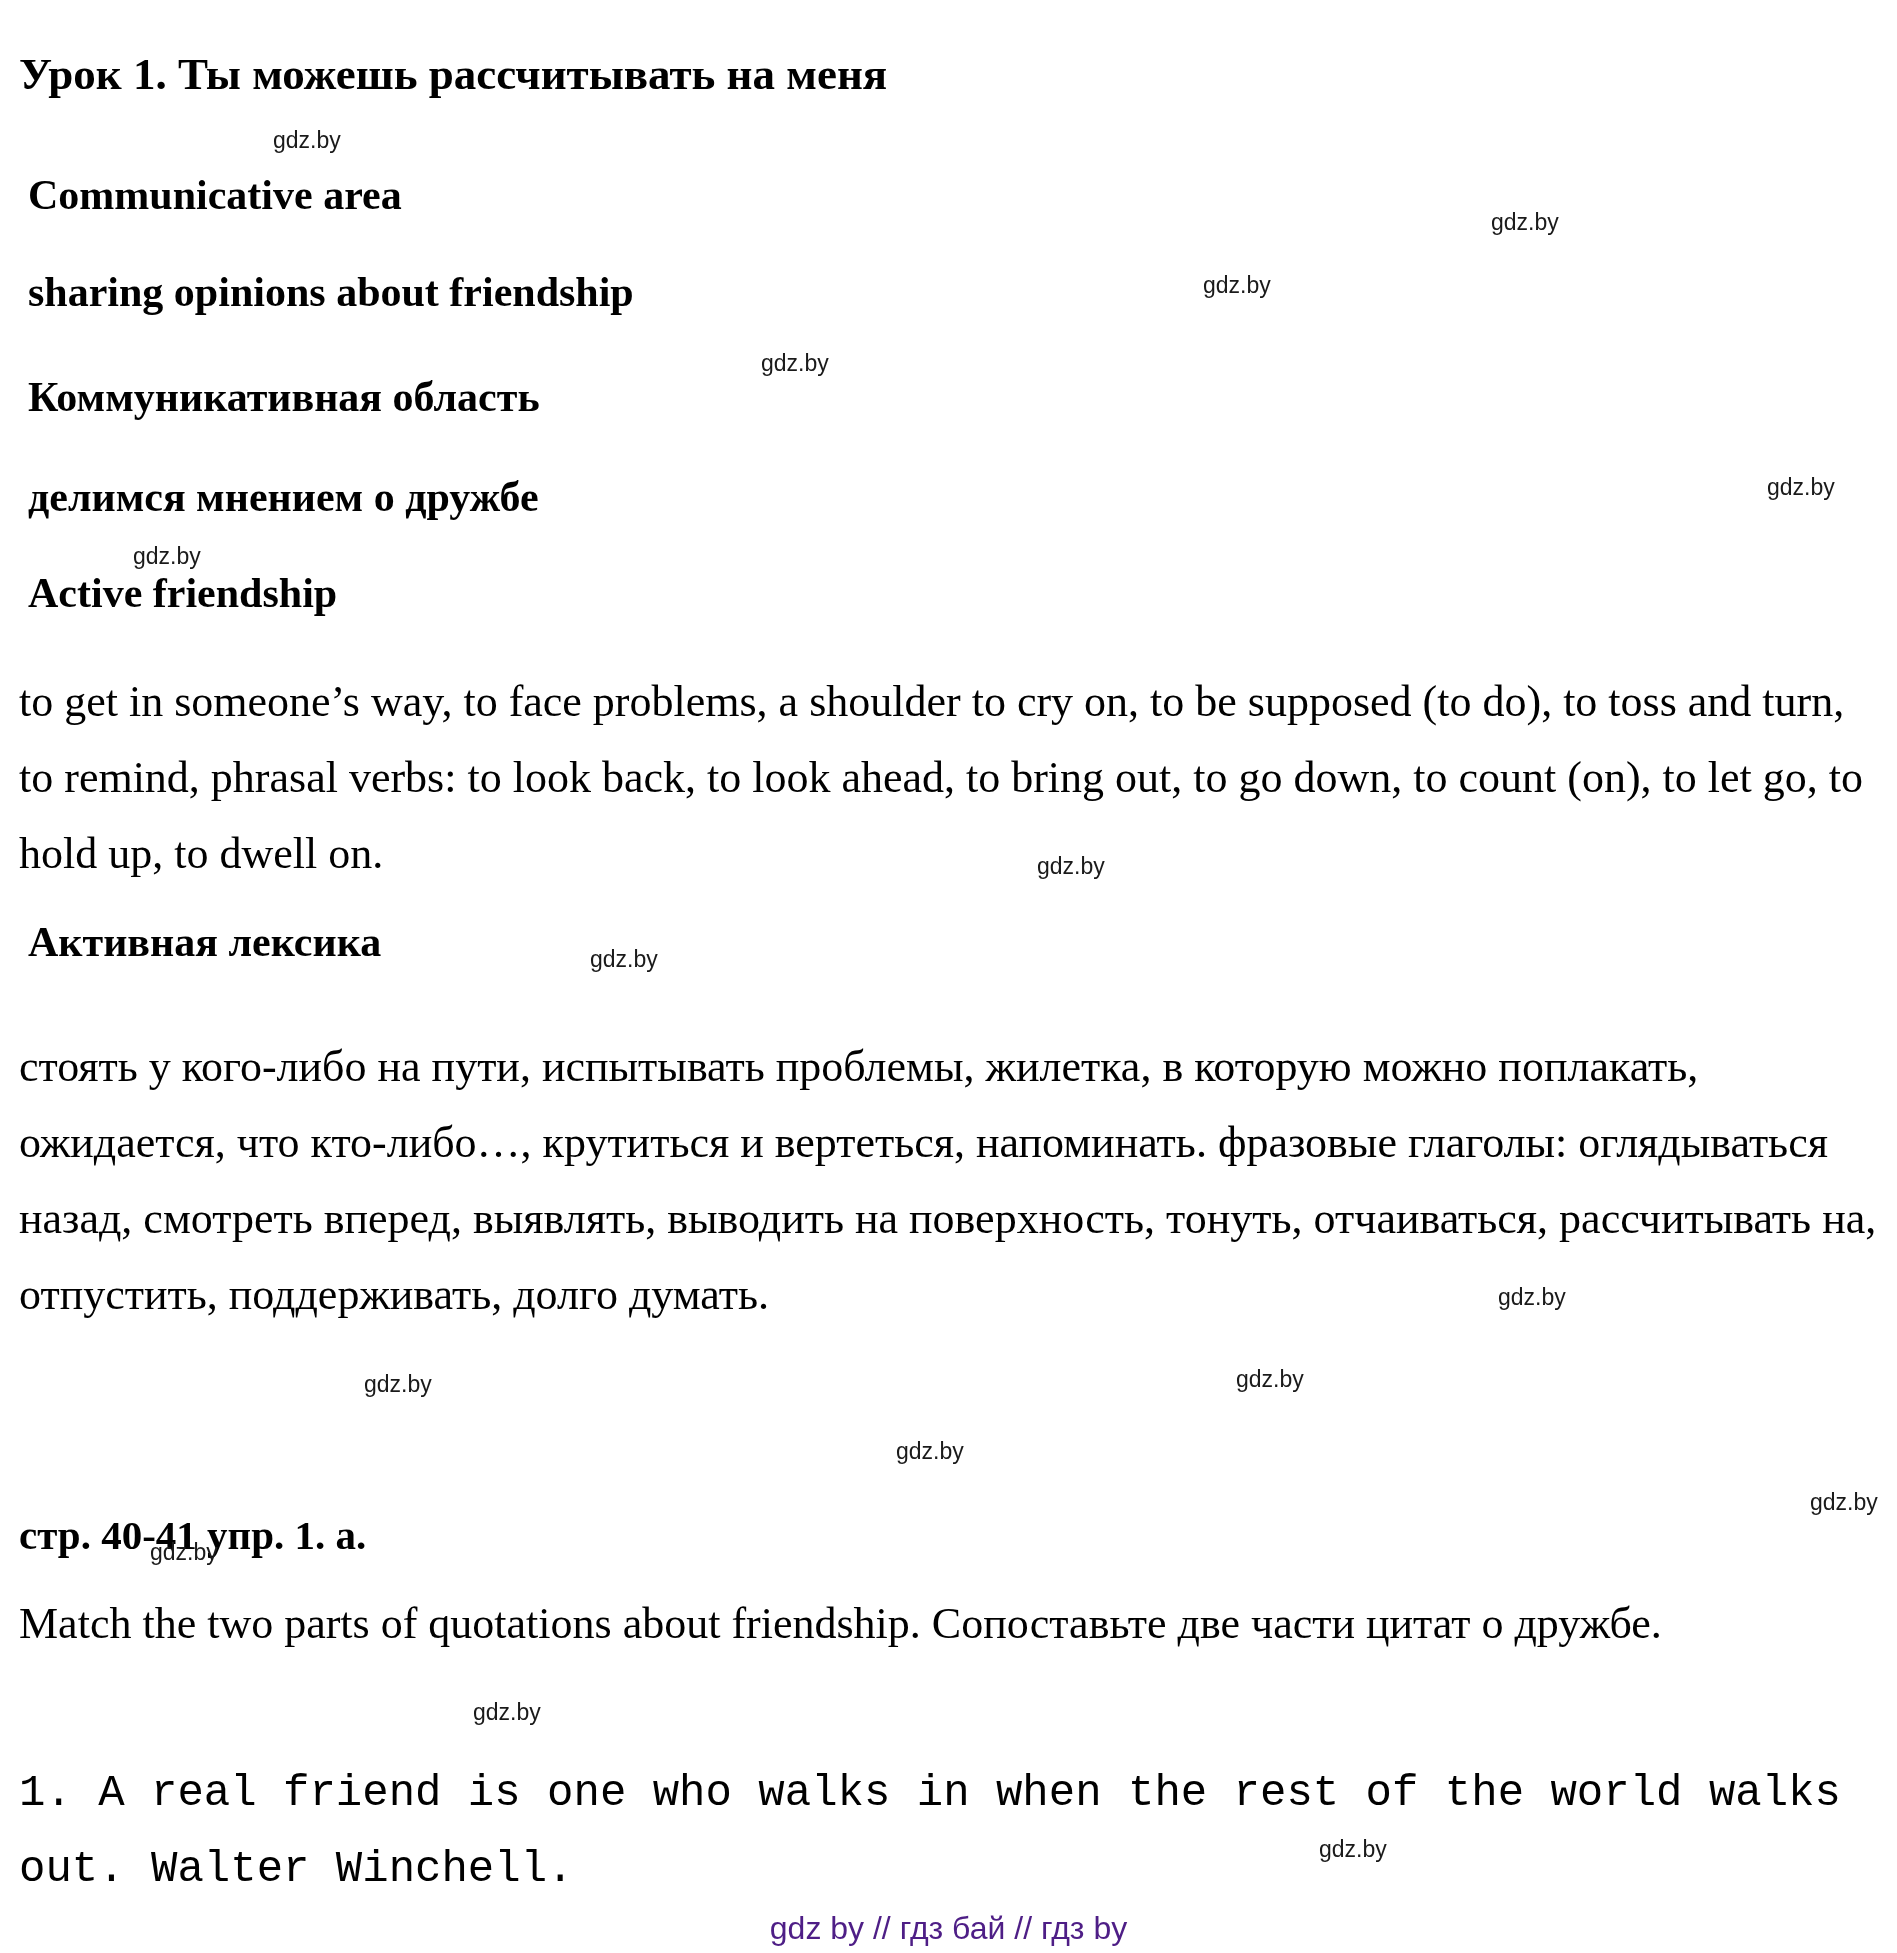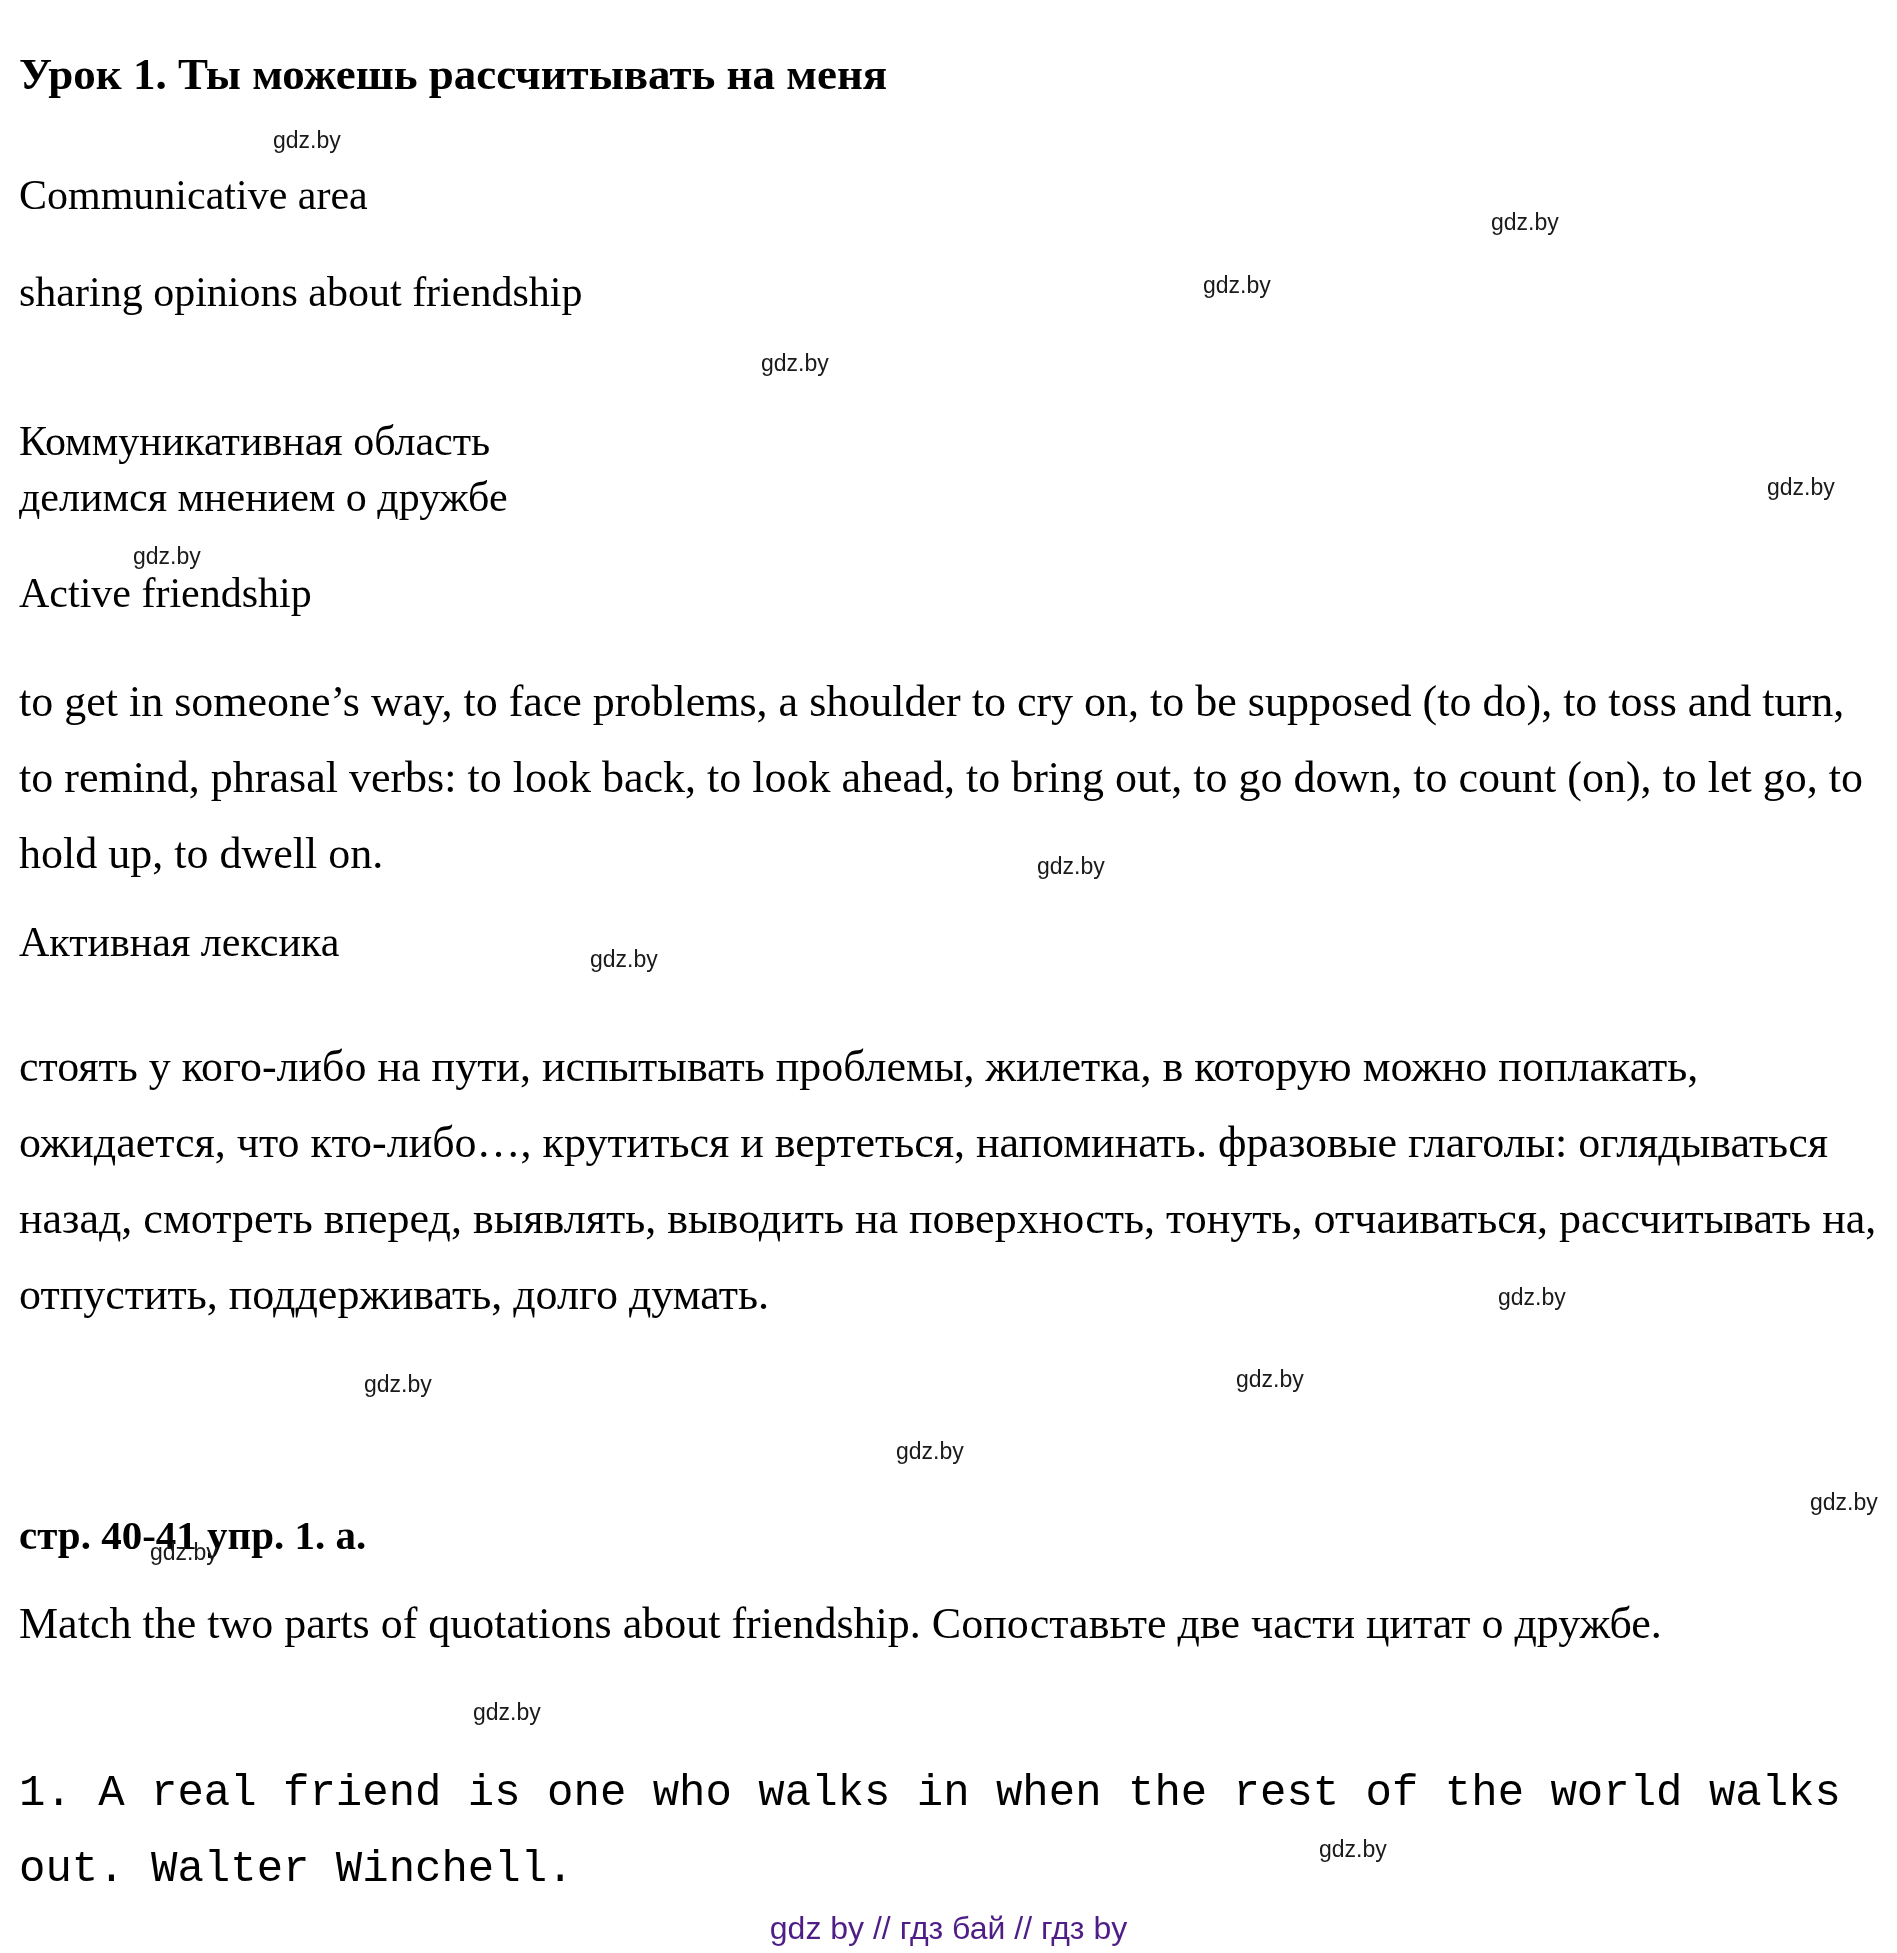--- a/index.html
+++ b/index.html
@@ -19,22 +19,22 @@
     font-size:32px;font-weight:500;
     color:#22c52e;
   }
   .title{
     position:absolute;left:19px;top:48px;
     font-size:45px;font-weight:bold;
     white-space:nowrap;
     text-align:center;
   }
   .heading{
-    position:absolute;left:19px;
-    font-size:42px;font-weight:normal;
+    position:absolute;left:28px;
+    font-size:42px;font-weight:bold;
     white-space:nowrap;
   }
   .para{
     position:absolute;left:19px;width:1862px;
     font-size:44px;line-height:76px;
   }
   .ex-heading{
     position:absolute;left:19px;top:1491px;
     font-size:41px;font-weight:bold;
     white-space:nowrap;
@@ -67,21 +67,21 @@
   <div class="heading" style="top:171px;">Communicative area</div>
 
   <span class="wm" style="left:1491px;top:209px;">gdz.by</span>
 
   <div class="heading" style="top:268px;">sharing opinions about friendship</div>
 
   <span class="wm" style="left:1203px;top:272px;">gdz.by</span>
 
   <span class="wm" style="left:761px;top:350px;">gdz.by</span>
 
-  <div class="heading" style="top:373px;margin-top:44px;">Коммуникативная область</div>
+  <div class="heading" style="top:373px;">Коммуникативная область</div>
 
   <div class="heading" style="top:473px;">делимся мнением о дружбе</div>
 
   <span class="wm" style="left:1767px;top:474px;">gdz.by</span>
 
   <span class="wm" style="left:133px;top:543px;">gdz.by</span>
 
   <div class="heading" style="top:569px;">Active friendship</div>
 
   <div class="para" style="top:664px;">to get in someone’s way, to face problems, a shoulder to cry on, to be supposed (to do), to toss and turn, to remind, phrasal verbs: to look back, to look ahead, to bring out, to go down, to count (on), to let go, to hold up, to dwell on.</div>

